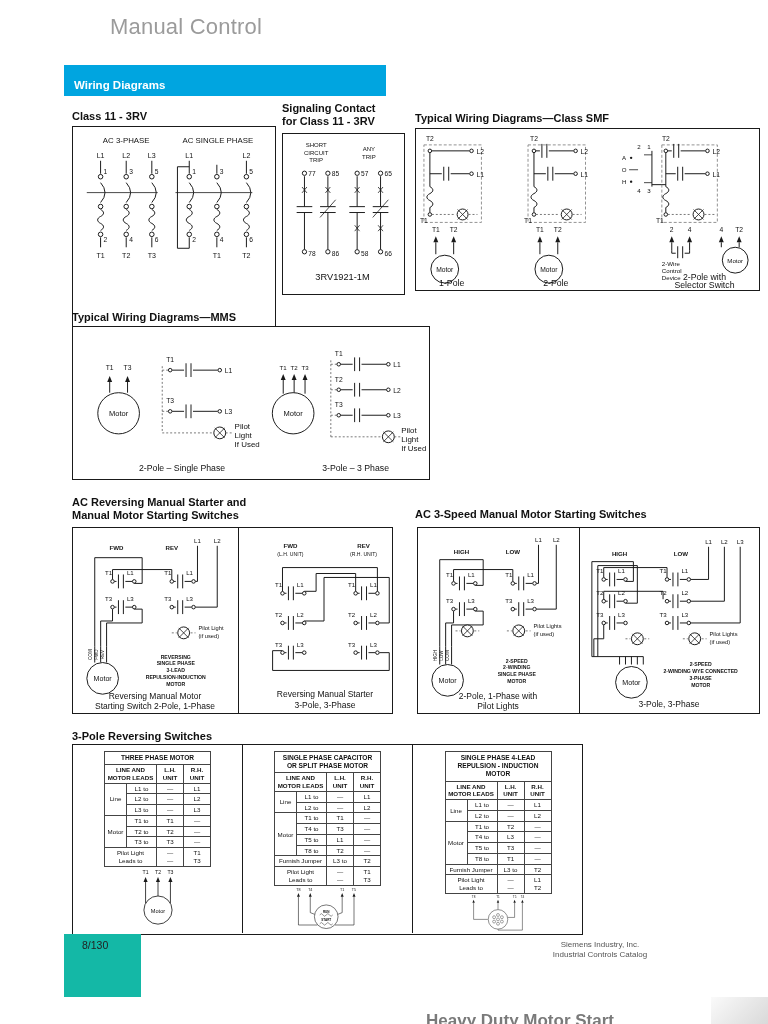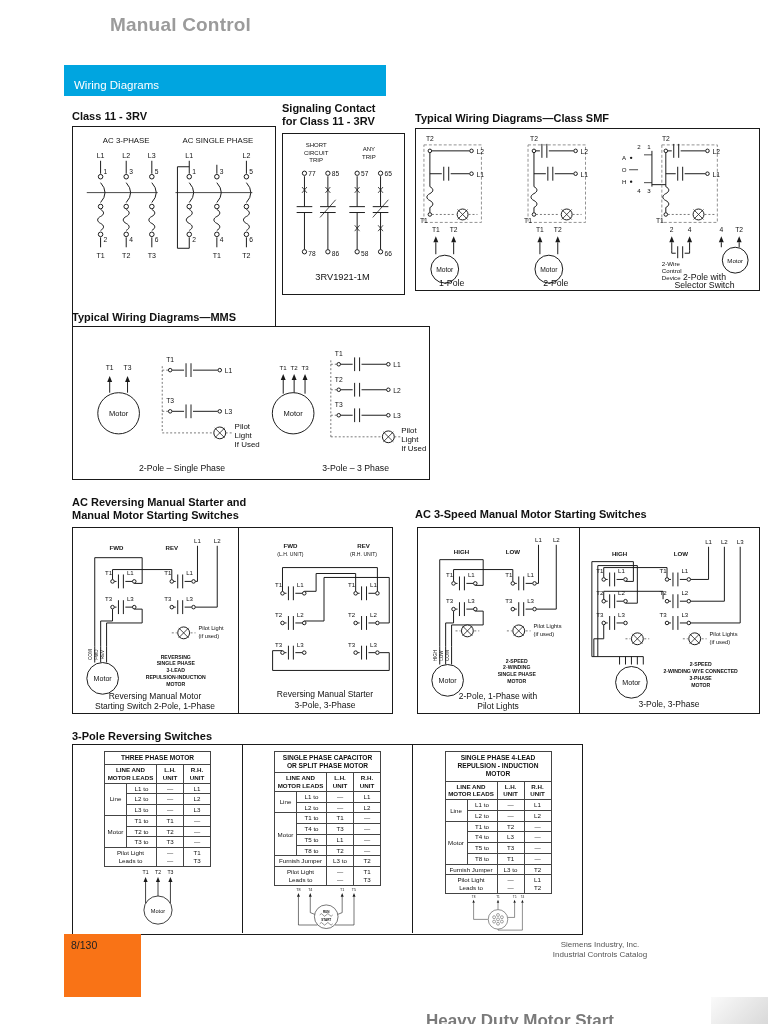--- a/index.html
+++ b/index.html
@@ -1,22 +1,22 @@
 <!DOCTYPE html>
 <html><head>
 <meta charset="utf-8">
 <style>
 *{margin:0;padding:0;box-sizing:border-box}
 html,body{background:#9a9a9a}
 .page{position:relative;width:768px;height:1024px;background:#fff;overflow:hidden;
   font-family:"Liberation Sans","DejaVu Sans",sans-serif;color:#111}
 .abs{position:absolute}
-.h-gray{font-size:19px;font-weight:bold;color:#9b9b9b;letter-spacing:.2px}
+.h-gray{font-size:22px;font-weight:normal;color:#9b9b9b;letter-spacing:.2px}
 .h-black{font-size:17px;color:#1a1a1a;letter-spacing:.2px}
-.banner{background:#00a5e0;color:#fff;font-weight:normal;font-size:11.5px;
+.banner{background:#00a5e0;color:#fff;font-weight:bold;font-size:11.5px;
   display:flex;align-items:flex-end;padding:0 0 5px 10px}
 .sh{font-weight:bold;font-size:11px;color:#111;line-height:1.18}
 .box{border:1.5px solid #1a1a1a;background:#fff}
 svg{display:block}
 svg text{font-family:"Liberation Sans","DejaVu Sans",sans-serif;fill:#111}
 .ln{stroke:#1a1a1a;stroke-width:1;fill:none}
 .lnt{stroke:#1a1a1a;stroke-width:.8;fill:none}
 .dsh{stroke:#777;stroke-width:.8;fill:none;stroke-dasharray:3 2}
 .dsh2{stroke:#555;stroke-width:.8;fill:none;stroke-dasharray:2 2}
 .term{fill:#fff;stroke:#1a1a1a;stroke-width:1}
@@ -27,21 +27,21 @@
 .b{font-weight:bold}.mid{text-anchor:middle}
 .wtab{border-collapse:collapse;text-align:center;color:#111;background:#fff}
 .wtab th,.wtab td{border:1px solid #444;font-size:6.2px;font-weight:normal;
   padding:1px 2px;white-space:pre-line;line-height:1.25;vertical-align:middle}
 .wtab .tt{font-weight:bold;font-size:6.6px;padding:2px}
 .wtab .hd{font-weight:bold}
 .wtab .c1{width:22px}.wtab .c2{width:30px}.wtab .c3{width:27px}.wtab .c4{width:27px}
 .panel{position:absolute;top:0;width:170px;height:188px;border-right:1.5px solid #1a1a1a;
   display:flex;flex-direction:column;align-items:center;padding-top:6px}
 .panel.last{border-right:none}
-.bluebox{background:#f97316;font-size:10.5px;color:#222;padding:5px 0 0 7px}
+.bluebox{background:#14b8a6;font-size:10.5px;color:#222;padding:5px 0 0 18px}
 .foot-r{font-size:8px;color:#555;text-align:center;line-height:1.3}
 .partial{font-size:17px;font-weight:bold;color:#7a7a7a;white-space:nowrap}
 .gradbox{background:linear-gradient(135deg,#fafafa,#d9d9d9)}
 </style>
 </head>
 <body>
 
 <div class="page">
 
   <div class="abs h-gray" style="left:110px;top:14px">Manual Control</div>

